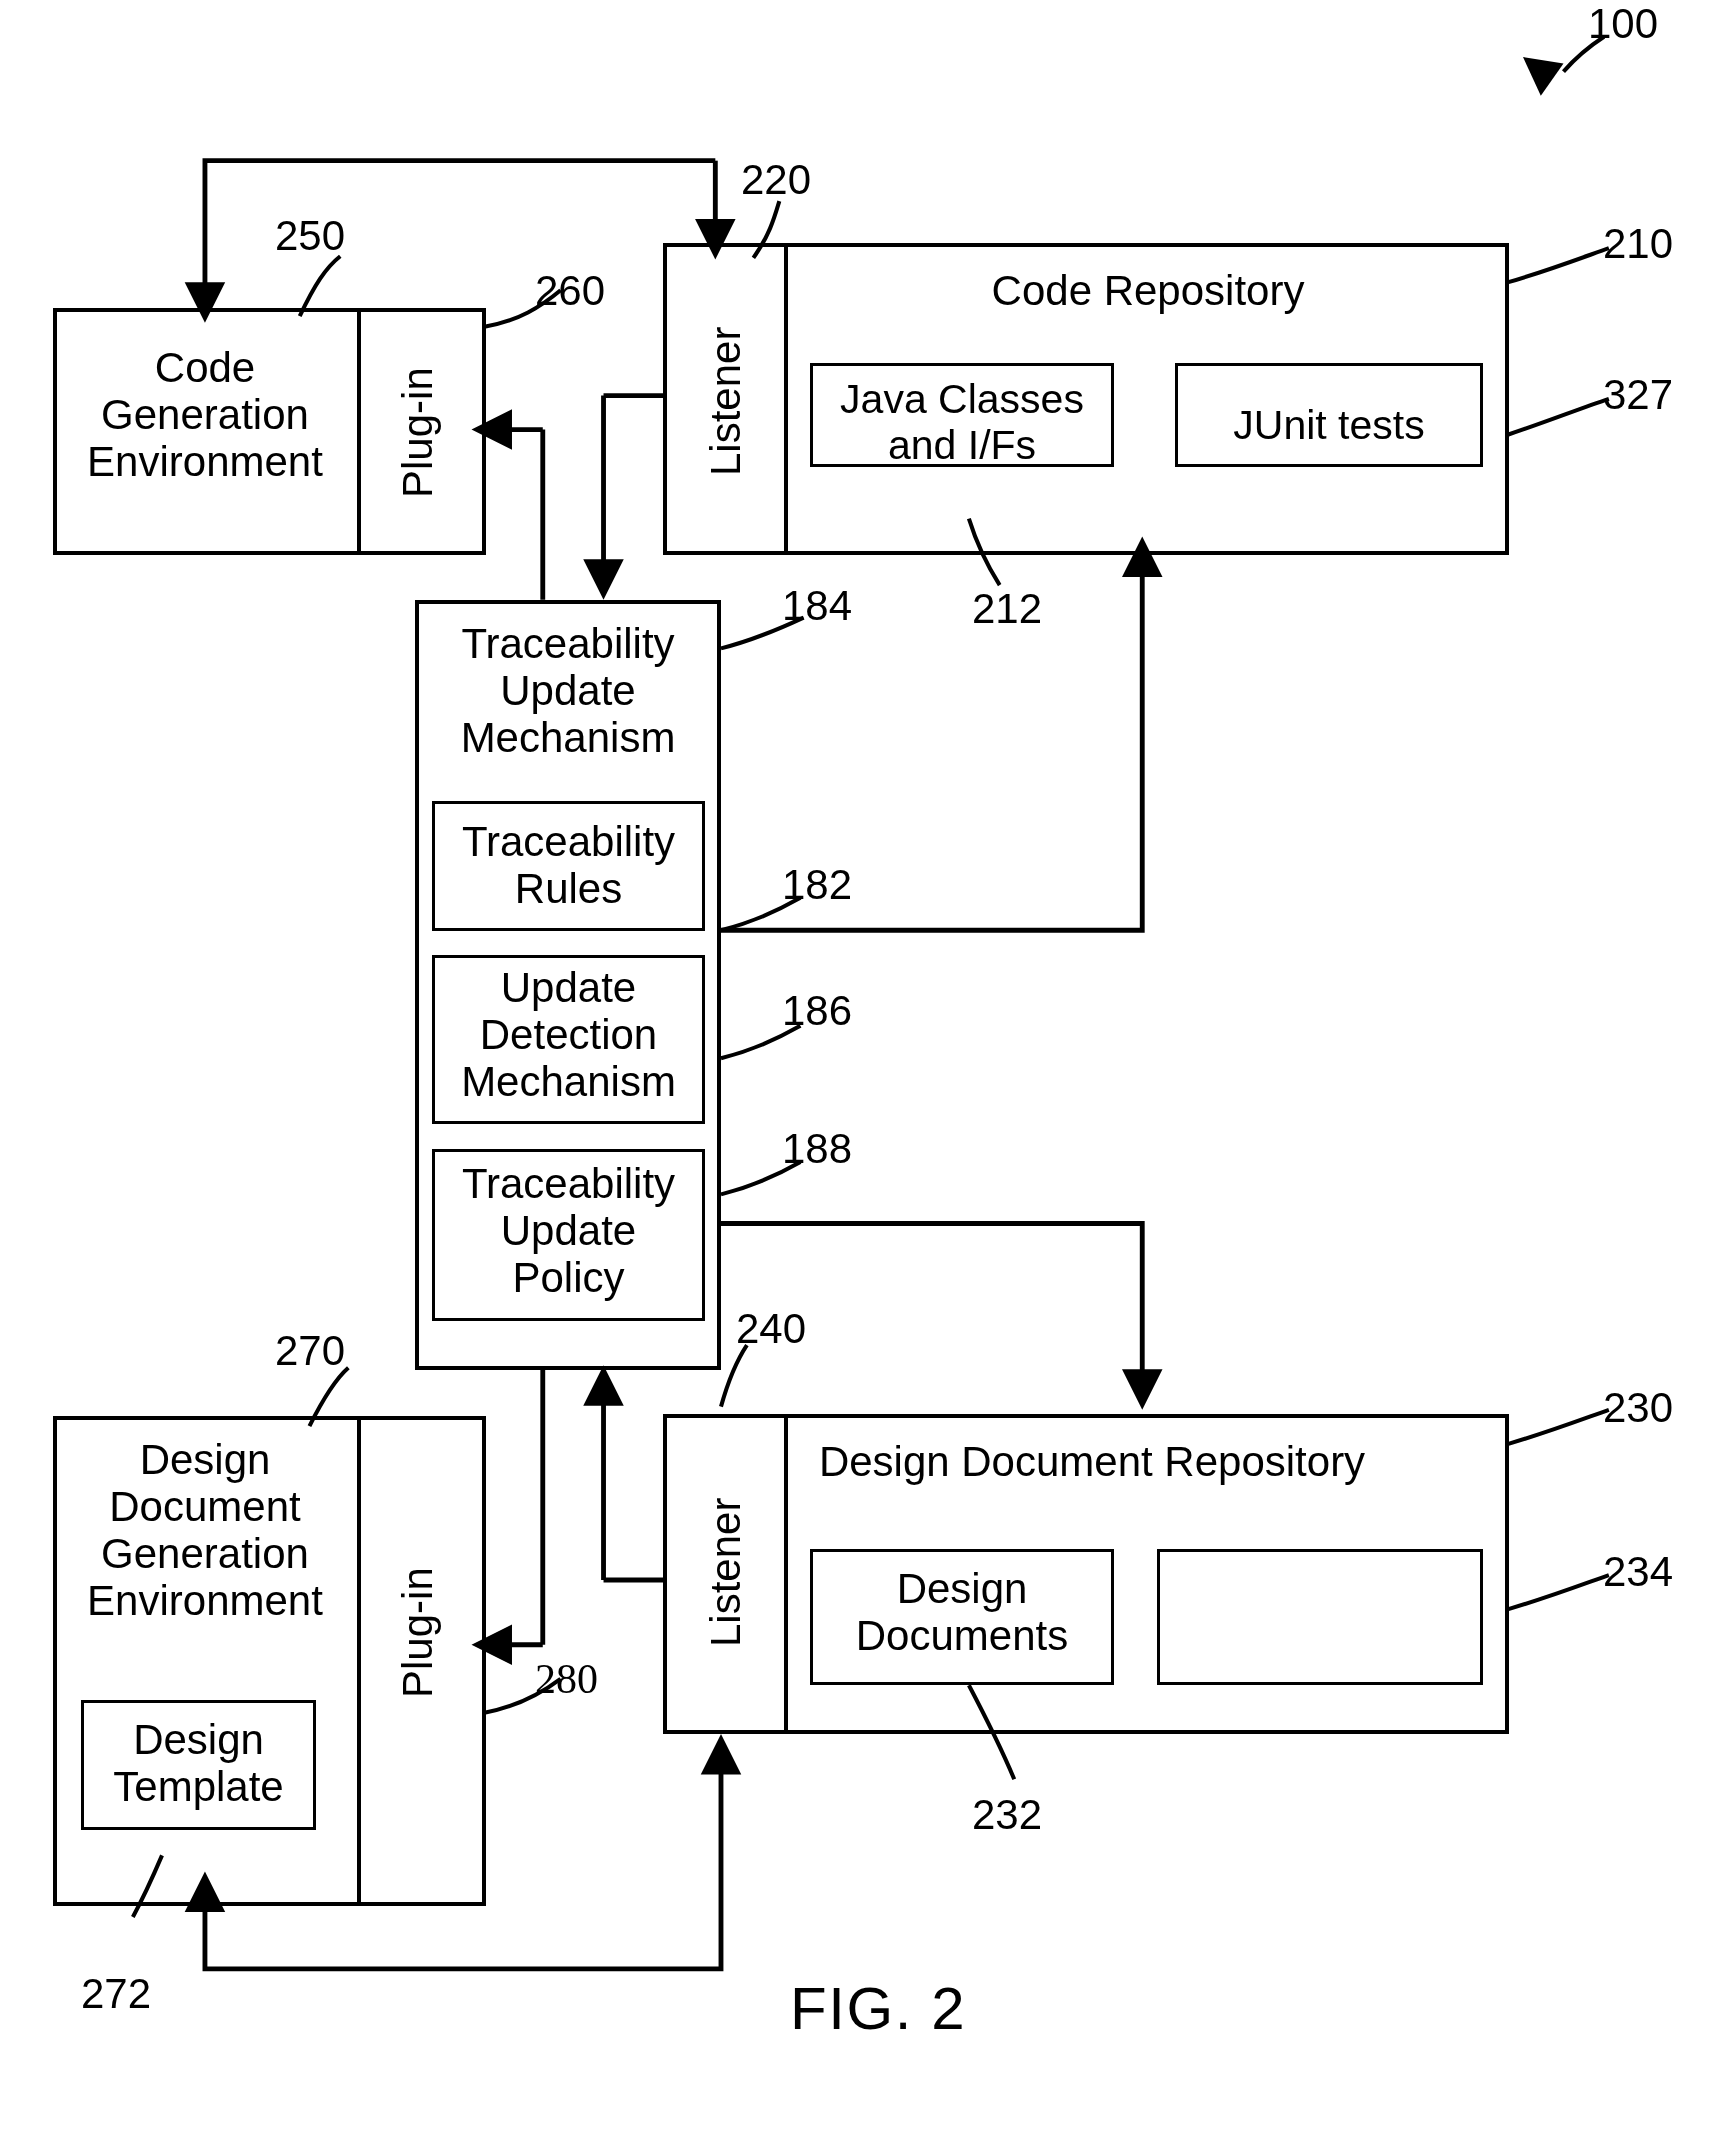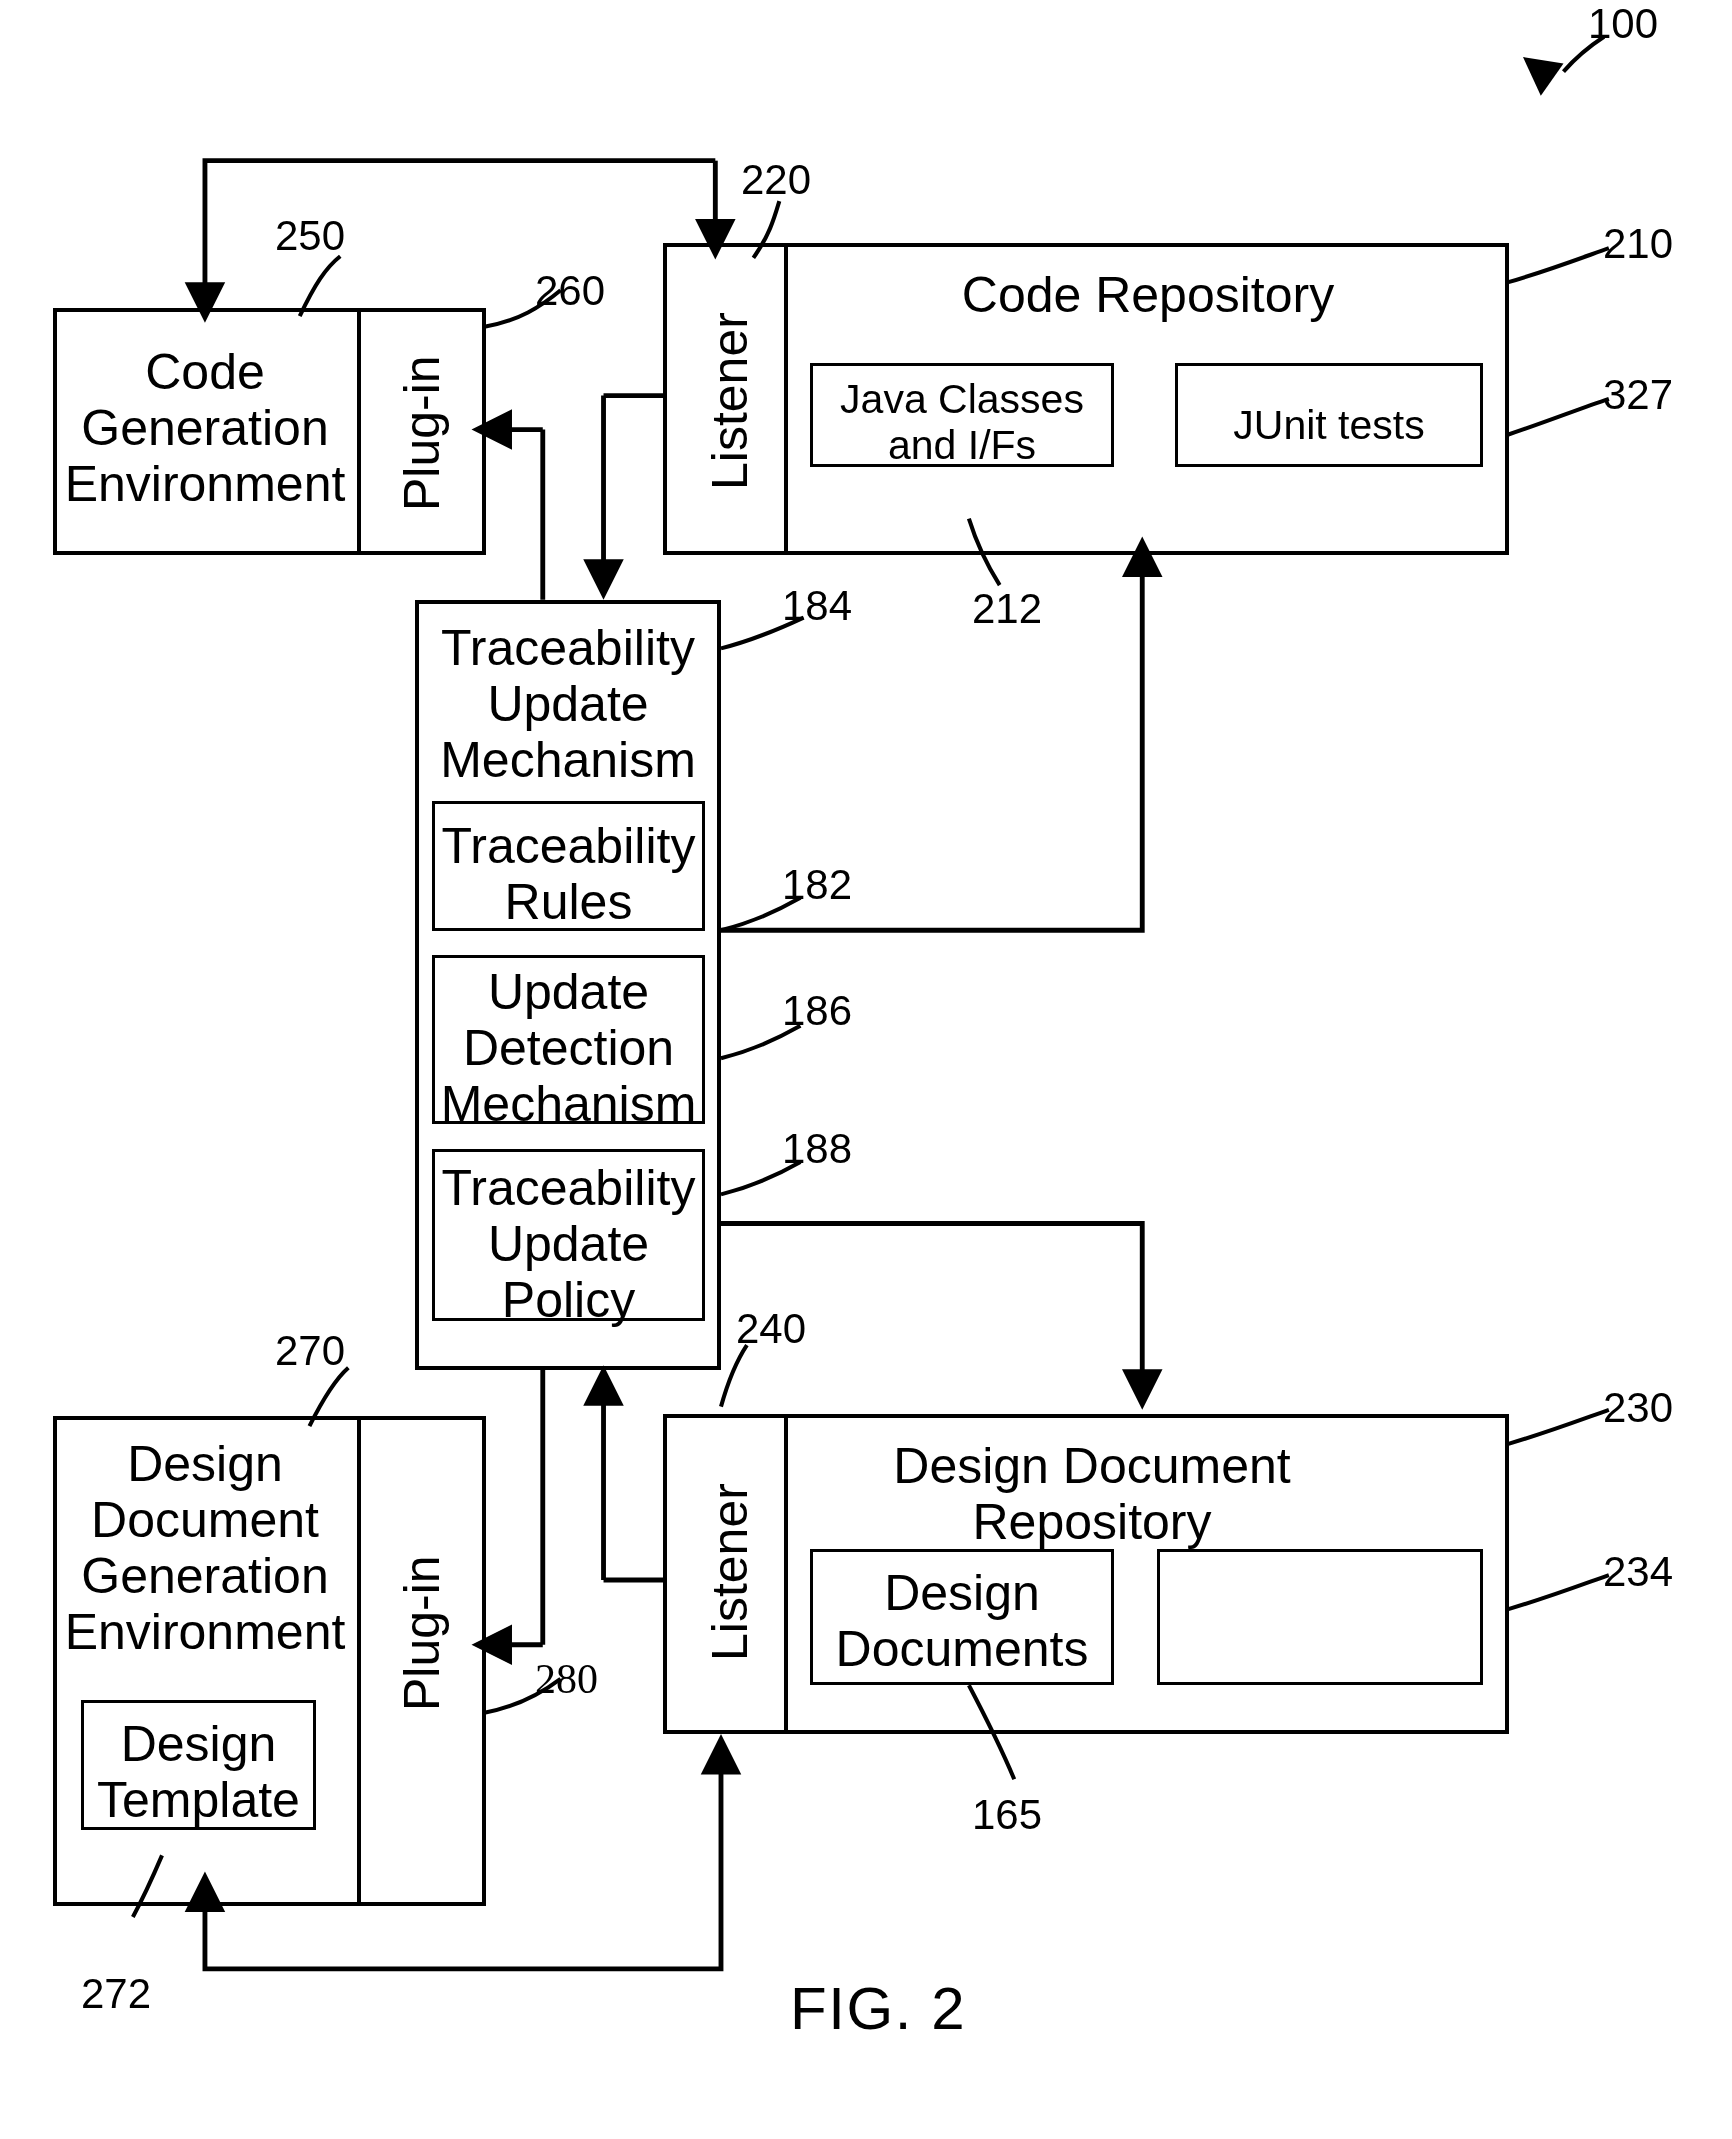--- a/index.html
+++ b/index.html
@@ -56,21 +56,21 @@
     letter-spacing: 0px;
     white-space: nowrap;
   }
   .figcaption {
     position: absolute;
     font-size: 60px;
     letter-spacing: 1.6px;
     white-space: nowrap;
   }
   .t46 { font-size: 41px; }
-  .t50 { font-size: 50px; }
+  .t50 { font-size: 42px; }
 </style>
 </head>
 <body>
 
 <div id="fig-root">
 
   <svg class="svg-layer" viewBox="0 0 2138 2641">
     <defs>
       <marker id="arrowDown" markerWidth="10" markerHeight="10" refX="5" refY="9" orient="auto" markerUnits="userSpaceOnUse">
         <path d="M0,0 L10,0 L5,10 Z" fill="#000"></path>
@@ -210,18 +210,18 @@
   <div class="refnum" style="left:782px; top:582px;">184</div>
   <div class="refnum" style="left:782px; top:861px;">182</div>
   <div class="refnum" style="left:782px; top:987px;">186</div>
   <div class="refnum" style="left:782px; top:1125px;">188</div>
   <div class="refnum" style="left:275px; top:1327px;">270</div>
   <div class="refnum" style="left:736px; top:1305px;">240</div>
   <div class="refnum" style="left:1603px; top:1384px;">230</div>
   <div class="refnum" style="left:1603px; top:1548px;">234</div>
   <div class="refnum" style="left:535px; top:1655px;font-family:Liberation Serif, serif;">280</div>
   <div class="refnum" style="left:81px; top:1927px;margin-top:43px;">272</div>
-  <div class="refnum" style="left:972px; top:1791px;">165</div>
+  <div class="refnum" style="left:972px; top:1791px;">232</div>
 
   <div class="figcaption" style="left:790px; top:1934px;margin-top:40px;">FIG. 2</div>
 
 </div>
 
 
 </body></html>

